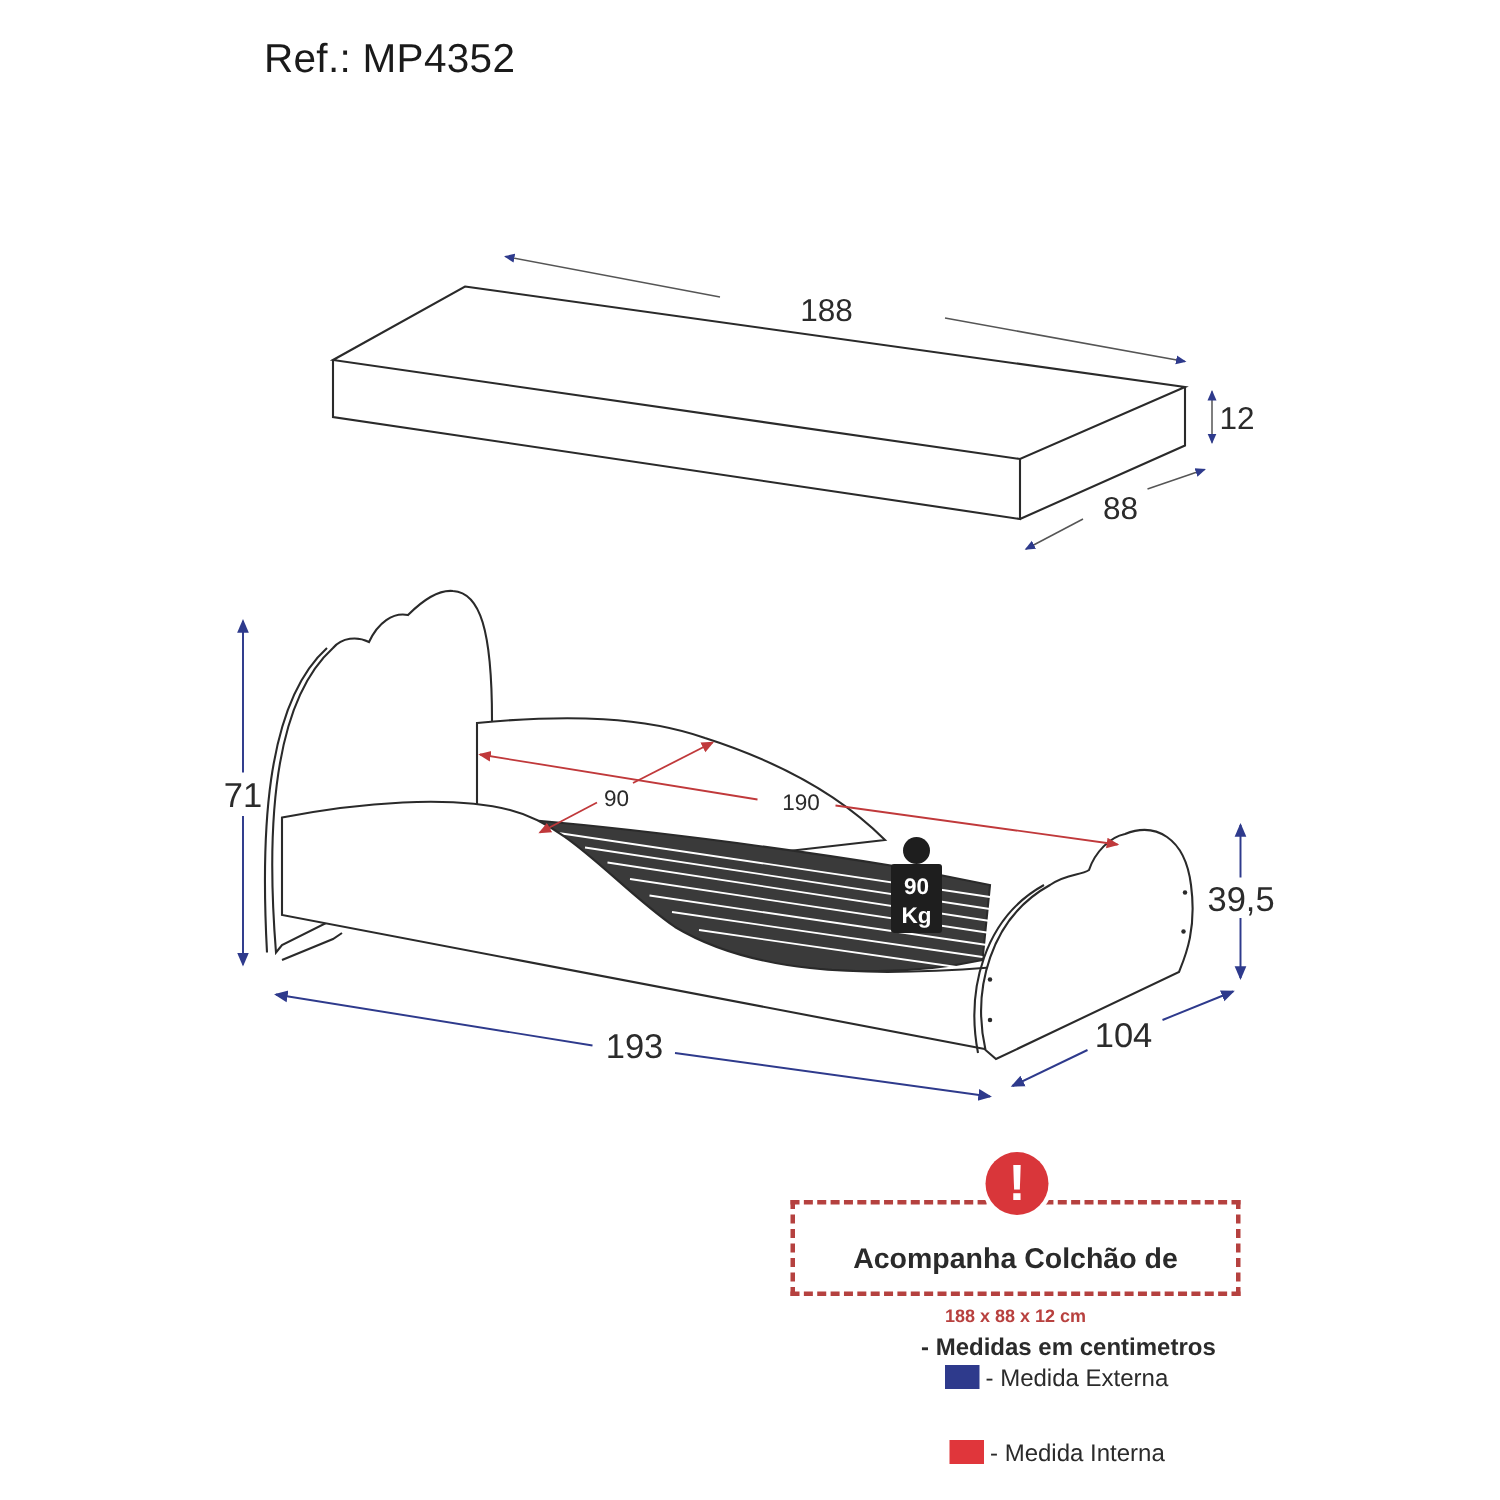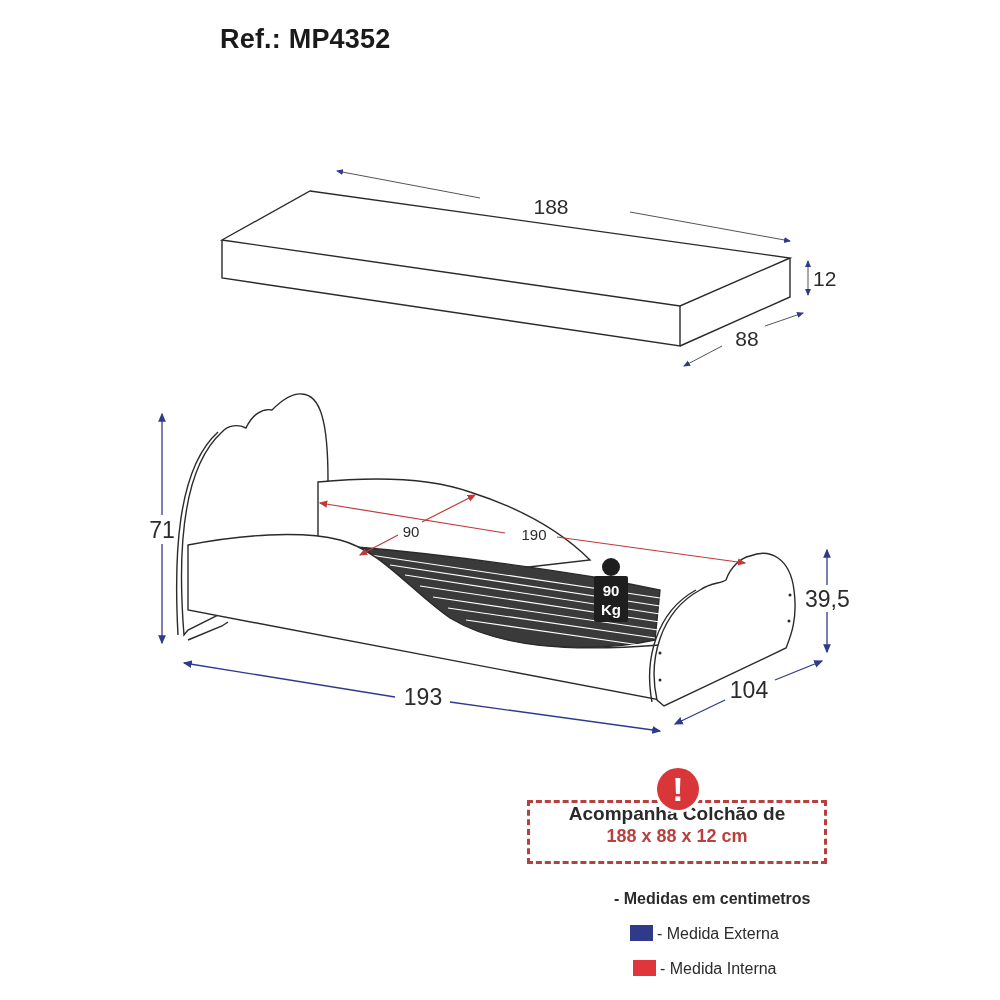--- a/index.html
+++ b/index.html
@@ -1,24 +1,24 @@
 <!DOCTYPE html>
 <html><head>
 <meta charset="utf-8">
 <style>
   html, body { margin: 0; padding: 0; background: #ffffff; }
   body { width: 1000px; height: 1000px; position: relative; overflow: hidden;
          font-family: "Liberation Sans", sans-serif; color: #222; }
-  .ref-title { position: absolute; left: 176px; top: 24px; font-size: 27px; font-weight: bold; color: #1a1a1a; letter-spacing: 0.2px; margin-left: 44px; }
+  .ref-title { position: absolute; left: 176px; top: 24px; font-size: 27px; font-weight: normal; color: #1a1a1a; letter-spacing: 0.2px; }
   svg.drawing { position: absolute; left: 0; top: 0; }
   .dim { font-family: "Liberation Sans", sans-serif; fill: #2b2b2b; }
   .notice-box { position: absolute; left: 527px; top: 800px; width: 300px; height: 64px;
                 border: 3px dashed #b5413f; box-sizing: border-box; text-align: center; }
-  .notice-line1 { display: block; margin-top: 0; font-size: 19px; font-weight: bold; color: #2a2a2a; }
-  .notice-line2 { display: block; margin-top: 1px; font-size: 18px; font-weight: bold; color: #b8413f; }
+  .notice-line1 { display: block; margin-top: 26px; font-size: 19px; font-weight: bold; color: #2a2a2a; }
+  .notice-line2 { display: block; margin-top: 19px; font-size: 12px; font-weight: bold; color: #b8413f; }
   .alert-icon { position: absolute; left: 657px; top: 768px; width: 42px; height: 42px; border-radius: 50%;
                 background: #d9363a; color: #fff; font-weight: bold; font-size: 34px; line-height: 42px; text-align: center;
                 box-shadow: 0 0 0 3px #ffffff; }
   .legend { position: absolute; left: 614px; top: 890px; font-size: 16px; color: #2b2b2b; }
   .legend-row { position: absolute; white-space: nowrap; }
   .swatch { display: inline-block; width: 23px; height: 16px; vertical-align: -2px; margin-right: 4px; }
 </style>
 </head>
 <body>
 
@@ -130,19 +130,19 @@
 </svg>
 
 <div class="notice-box">
   <span class="notice-line1">Acompanha Colchão de</span>
   <span class="notice-line2">188 x 88 x 12 cm</span>
 </div>
 <div class="alert-icon">!</div>
 
 <div class="legend">
   <div class="legend-row" style="left:0; top:0;font-weight:bold;">- Medidas em centimetros</div>
-  <div class="legend-row" style="left:16px; top:35px;">
+  <div class="legend-row" style="left:16px; top:20px;">
     <span class="swatch" style="background:#2e3a8c;"></span><span>- Medida Externa</span>
   </div>
   <div class="legend-row" style="left:19px; top:70px;">
     <span class="swatch" style="background:#e0363b;"></span><span>- Medida Interna</span>
   </div>
 </div>
 
 </body></html>

